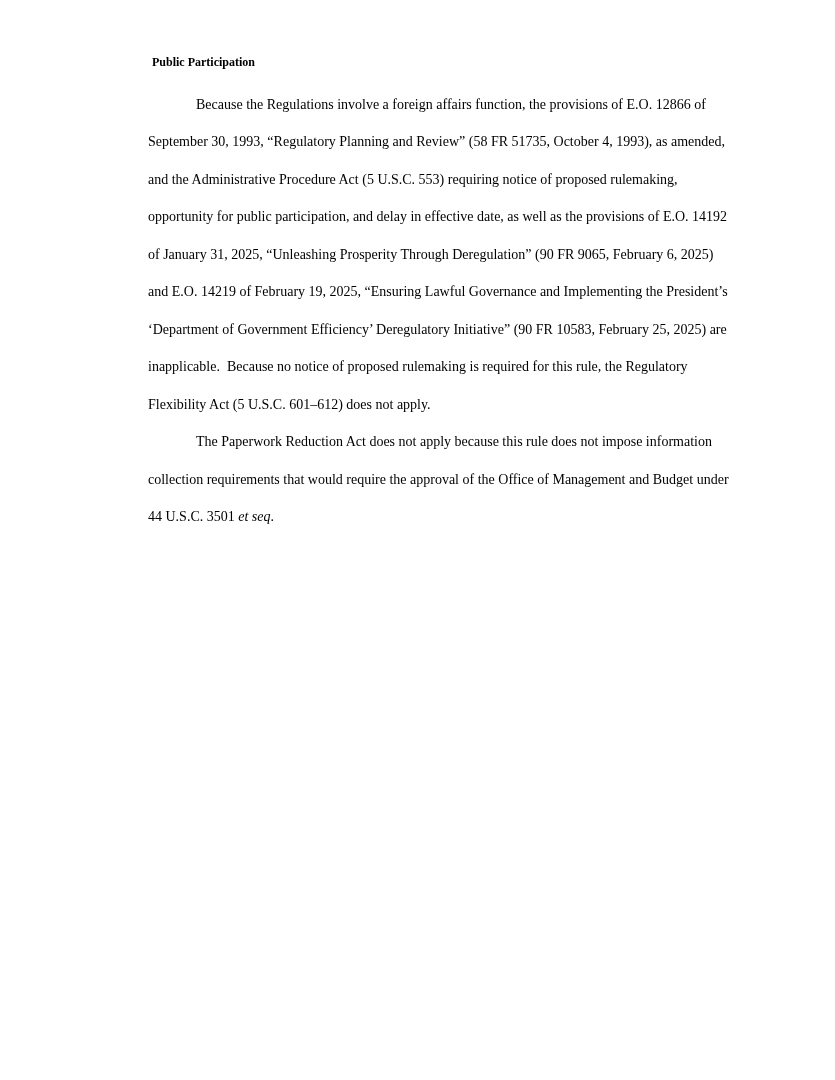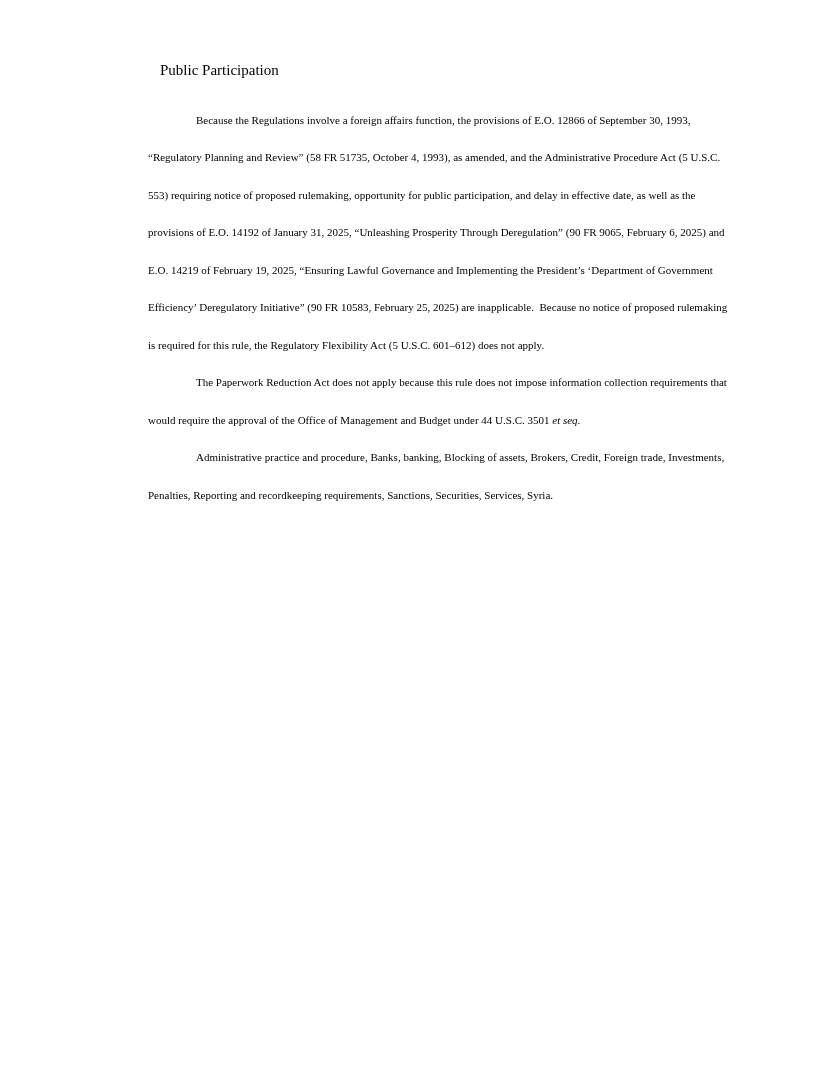--- a/index.html
+++ b/index.html
@@ -15,28 +15,28 @@
     color: #000000;
     overflow: hidden;
   }
   .page {
     position: absolute;
     top: 40px;
     left: 148px;
     width: 588px;
   }
   .doc-heading {
-    font-weight: normal;
-    font-size: 15px;
+    font-weight: bold;
+    font-size: 12px;
     line-height: 37.5px;
-    margin: 12px;
+    margin: 4px;
     white-space: pre-wrap;
   }
   .doc-paragraph {
-    font-size: 11px;
+    font-size: 14px;
     line-height: 37.5px;
     margin: 0;
     text-indent: 48px;
     text-align: left;
     white-space: pre-wrap;
   }
   .italic-run {
     font-style: italic;
   }
 </style>
@@ -46,15 +46,14 @@
 <div class="page">
 
   <h2 class="doc-heading">Public Participation</h2>
 
   <p class="doc-paragraph">Because the Regulations involve a foreign affairs function, the provisions of E.O. 12866 of September 30, 1993, “Regulatory Planning and Review” (58 FR 51735, October 4, 1993), as amended, and the Administrative Procedure Act (5 U.S.C. 553) requiring notice of proposed rulemaking, opportunity for public participation, and delay in effective date, as well as the provisions of E.O. 14192 of January 31, 2025, “Unleashing Prosperity Through Deregulation” (90 FR 9065, February 6, 2025) and E.O. 14219 of February 19, 2025, “Ensuring Lawful Governance and Implementing the President’s ‘Department of Government Efficiency’ Deregulatory Initiative” (90 FR 10583, February 25, 2025) are inapplicable.  Because no notice of proposed rulemaking is required for this rule, the Regulatory Flexibility Act (5 U.S.C. 601–612) does not apply.</p>
 
 
   <p class="doc-paragraph"><span>The Paperwork Reduction Act does not apply because this rule does not impose information collection requirements that would require the approval of the Office of Management and Budget under 44 U.S.C. 3501 </span><span class="italic-run">et seq</span><span>.</span></p>
 
 
-  <p class="doc-paragraph">Administrative practice and procedure, Banks, banking, Blocking of assets, Brokers, Credit, Foreign trade, Investments, Penalties, Reporting and recordkeeping requirements, Sanctions, Securities, Services, Syria.</p>
 
 </div>
 
 </body></html>

